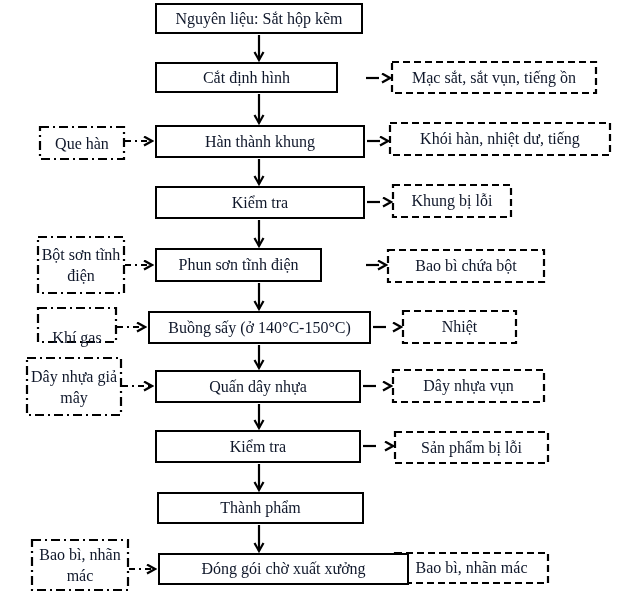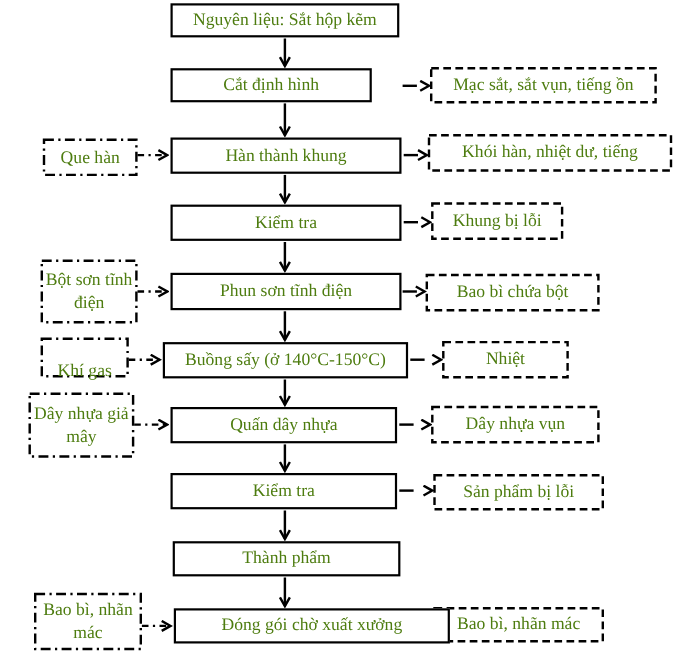--- a/index.html
+++ b/index.html
@@ -2,21 +2,21 @@
 <html><head>
 <meta charset="utf-8">
 <style>
   html, body { margin: 0; padding: 0; background: #ffffff; }
   .canvas {
     position: relative;
     width: 618px;
     height: 598px;
     background: #ffffff;
     font-family: "Liberation Serif", "DejaVu Serif", serif;
-    color: #4d7c0f;
+    color: #0f172a;
     overflow: hidden;
   }
   .layer {
     position: absolute;
     left: 0; top: 0;
     width: 618px; height: 598px;
   }
   .box {
     position: absolute;
     display: flex;
@@ -96,21 +96,21 @@
       <line x1="117" y1="327" x2="145" y2="327"></line>
       <line x1="122" y1="386" x2="152" y2="386"></line>
       <line x1="129" y1="569" x2="155" y2="569"></line>
     </g>
   </svg>
 
   <div class="box main" style="left:155px;top:3px;width:208px;height:31px">Nguyên liệu: Sắt hộp kẽm</div>
   <div class="box main" style="left:155px;top:62px;width:183px;height:31px">Cắt định hình</div>
   <div class="box main" style="left:155px;top:125px;width:210px;height:33px">Hàn thành khung</div>
   <div class="box main" style="left:155px;top:186px;width:210px;height:33px">Kiểm tra</div>
-  <div class="box main" style="left:155px;top:248px;width:210px;height:34px">Phun sơn tĩnh điện</div>
+  <div class="box main" style="left:155px;top:248px;width:167px;height:34px">Phun sơn tĩnh điện</div>
   <div class="box main" style="left:148px;top:311px;width:223px;height:33px">Buồng sấy (ở 140°C-150°C)</div>
   <div class="box main" style="left:155px;top:370px;width:206px;height:33px">Quấn dây nhựa</div>
   <div class="box main" style="left:155px;top:430px;width:206px;height:33px">Kiểm tra</div>
   <div class="box main" style="left:157px;top:492px;width:207px;height:32px">Thành phẩm</div>
   <div class="box main" style="left:158px;top:553px;width:251px;height:32px">Đóng gói chờ xuất xưởng</div>
 
   <div class="box in" style="left:40px;top:127px;width:84px;height:32px">Que hàn</div>
   <div class="box in" style="left:38px;top:237px;width:86px;height:56px">Bột sơn tĩnh điện</div>
   <div class="box in" style="left:38px;top:320px;width:78px;height:34px">Khí gas</div>
   <div class="box in" style="left:27px;top:358px;width:94px;height:57px">Dây nhựa giả mây</div>

